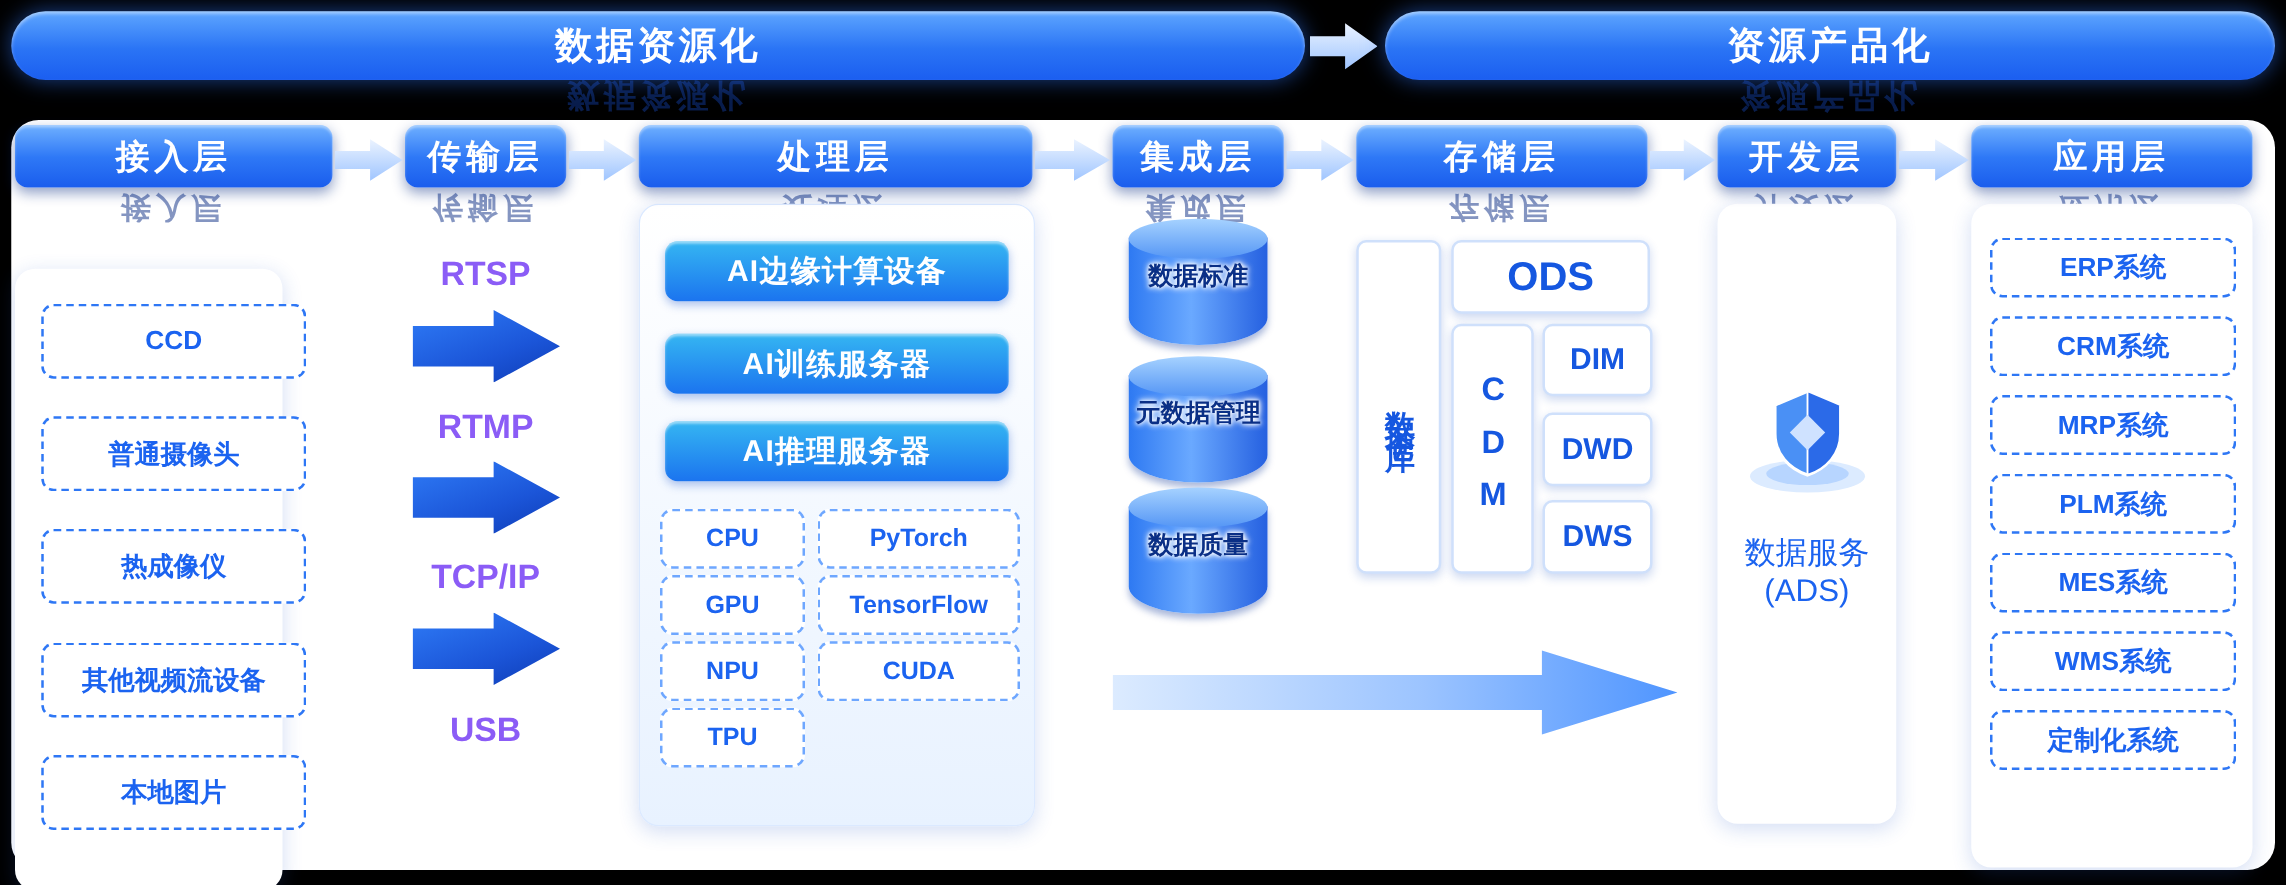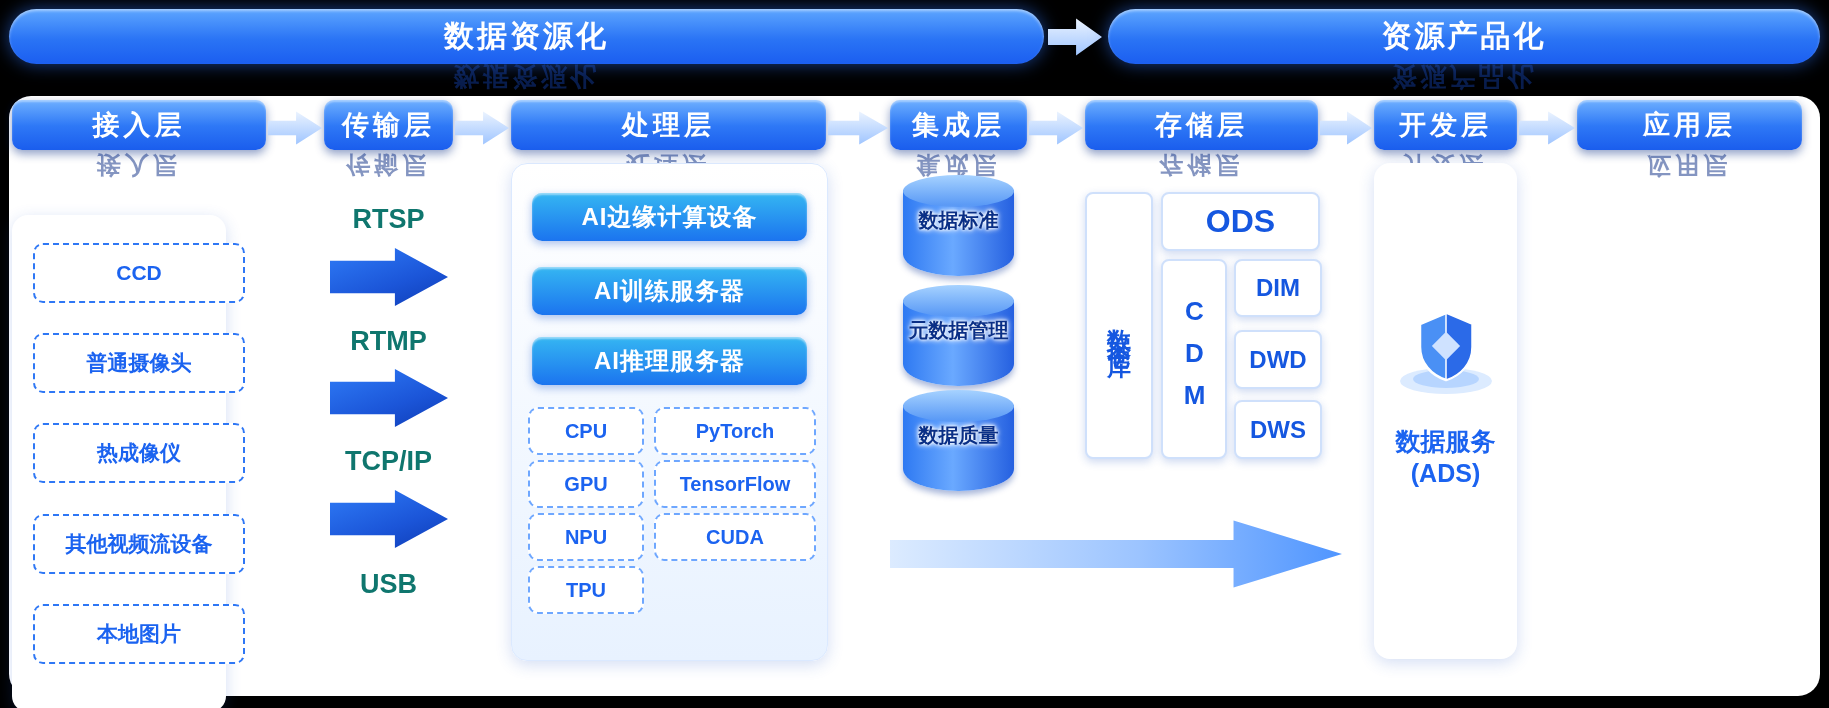--- a/index.html
+++ b/index.html
@@ -58,21 +58,21 @@
     color:#1b63f0;font-weight:bold;display:flex;align-items:center;justify-content:center;
   }
 
   
   .acc-item{left:21px;width:208px;height:56px;font-size:21px;}
   .app-item{left:15px;width:193px;height:44px;font-size:21px;}
 
   
   .t-wrap{position:absolute;left:324px;top:163px;width:129px;height:500px;}
   .t-label{position:absolute;left:0;width:129px;height:34px;line-height:34px;text-align:center;
-    color:#0f766e;font-weight:bold;font-size:27px;}
+    color:#8b5cf6;font-weight:bold;font-size:27px;}
   .t-arrow{
     position:absolute;left:6px;width:118px;height:58px;
     background:linear-gradient(160deg,#2f7cf7 0%,#1b55d8 60%,#0e3cb5 100%);
     clip-path:polygon(0 22%,55% 22%,55% 0,100% 50%,55% 100%,55% 78%,0 78%);
   }
 
   
   .proc-card{left:511px;top:163px;width:315px;height:496px;background:linear-gradient(180deg,#ffffff 0%,#e8f2ff 100%);border:1px solid #dbe9ff;}
   .ai-btn{
     position:absolute;left:20px;width:275px;height:48px;border-radius:10px;
@@ -115,21 +115,21 @@
   
   .big-arrow{
     position:absolute;left:890px;top:519px;width:452px;height:70px;
     background:linear-gradient(90deg,#dcebff 0%,#9cc4ff 55%,#4f95ff 100%);
     clip-path:polygon(0 30%,76% 30%,76% 2%,100% 50%,76% 98%,76% 70%,0 70%);
   }
 
   
   .dev-card{left:1374px;top:163px;width:143px;height:496px;}
   .dev-icon{position:absolute;left:0;top:142px;width:143px;display:flex;justify-content:center;}
-  .dev-line{position:absolute;left:0;width:143px;text-align:center;color:#1b63f0;font-weight:bold;font-size:25px;}
+  .dev-line{position:absolute;left:0;width:143px;text-align:center;color:#1b63f0;font-weight:normal;font-size:25px;}
 
   
   .acc-card{left:12px;top:171px;width:214px;height:497px;margin-top:44px;}
   .app-card{left:1577px;top:163px;width:225px;height:531px;}
 </style>
 </head>
 <body>
 
 <div class="stage">
 
@@ -217,20 +217,29 @@
         <ellipse cx="52" cy="74" rx="33" ry="9" fill="#b7d5ff"></ellipse>
         <path d="M52 8 L78 19 V42 C78 58 67 70 52 75 C37 70 26 58 26 42 V19 Z" fill="#4a90f5" stroke="#ffffff" stroke-width="2.5"></path>
         <path d="M52 8 L78 19 V42 C78 58 67 70 52 75 Z" fill="#2b6ae8" stroke="#ffffff" stroke-width="1.5"></path>
         <rect x="42" y="31" width="20" height="20" fill="#cfe2ff" transform="rotate(45 52 41)"></rect>
       </svg>
     </div>
     <div class="dev-line" style="top:262px;">数据服务</div>
     <div class="dev-line" style="top:296px;">(ADS)</div>
   </div>
 
+  <div class="card app-card">
+    <div class="dash-item app-item" style="top:27px;">ERP系统</div>
+    <div class="dash-item app-item" style="top:90px;">CRM系统</div>
+    <div class="dash-item app-item" style="top:153px;">MRP系统</div>
+    <div class="dash-item app-item" style="top:216px;">PLM系统</div>
+    <div class="dash-item app-item" style="top:279px;">MES系统</div>
+    <div class="dash-item app-item" style="top:342px;">WMS系统</div>
+    <div class="dash-item app-item" style="top:405px;">定制化系统</div>
+  </div>
 
   <div class="col-header" style="left:12px;width:254px;">接入层</div>
   <div class="col-header" style="left:324px;width:129px;">传输层</div>
   <div class="col-header" style="left:511px;width:315px;">处理层</div>
   <div class="col-header" style="left:890px;width:137px;">集成层</div>
   <div class="col-header" style="left:1085px;width:233px;">存储层</div>
   <div class="col-header" style="left:1374px;width:143px;">开发层</div>
   <div class="col-header" style="left:1577px;width:225px;">应用层</div>
 
   <div class="blockarrow hdr-arrow" style="left:268px;width:54px;"></div>

